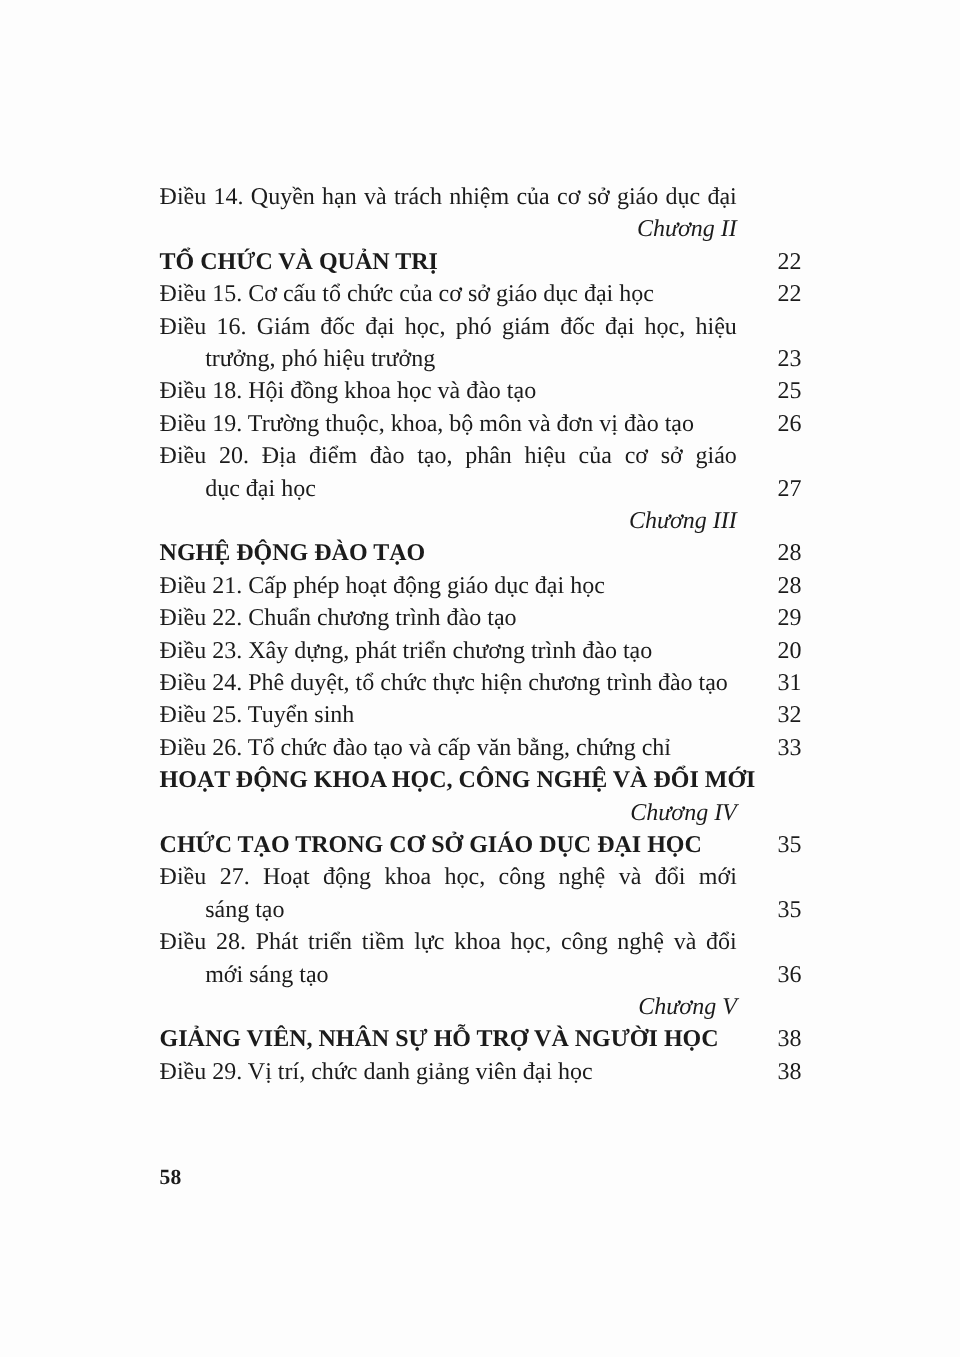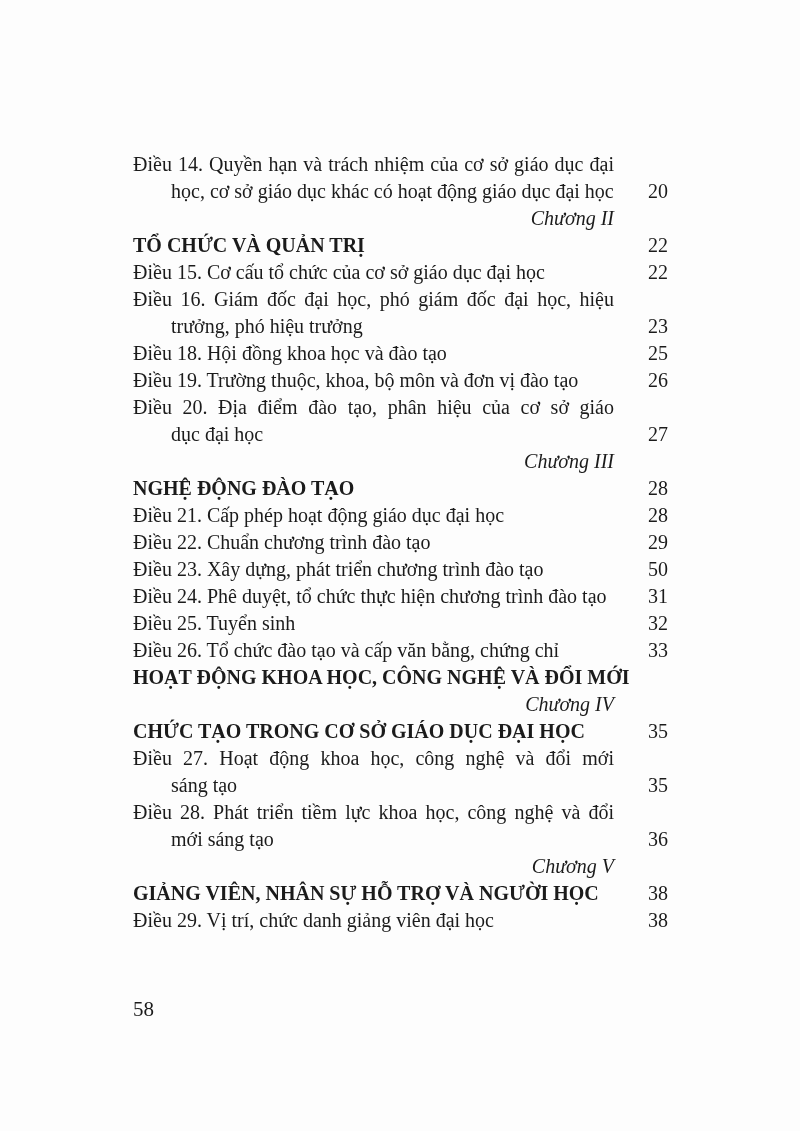--- a/index.html
+++ b/index.html
@@ -63,39 +63,36 @@
     font-style: italic;
   }
   
   .row.chapter-title .txt {
     text-align: left;
     font-weight: bold;
   }
   .footer-page {
     position: absolute;
     left: 133px;
-    top: 996px;
-    font-size: 21px;
+    top: 968px;
+    font-size: 18px;
     line-height: 27px;
+    font-weight: bold;
   }
 </style>
 </head>
 <body>
 
 <div class="page">
   <div class="toc">
 
     <div class="row first">
         <span class="txt">Điều 14. Quyền hạn và trách nhiệm của cơ sở giáo dục đại</span>
         <span class="pg"></span>
       </div>
-    <div class="row cont">
-        <span class="txt">học, cơ sở giáo dục khác có hoạt động giáo dục đại học</span>
-        <span class="pg">20</span>
-      </div>
     <div class="row chapter-label">
         <span class="txt">Chương II</span>
         <span class="pg"></span>
       </div>
     <div class="row chapter-title">
         <span class="txt">TỔ CHỨC VÀ QUẢN TRỊ</span>
         <span class="pg">22</span>
       </div>
     <div class="row">
         <span class="txt">Điều 15. Cơ cấu tổ chức của cơ sở giáo dục đại học</span>
@@ -136,21 +133,21 @@
     <div class="row">
         <span class="txt">Điều 21. Cấp phép hoạt động giáo dục đại học</span>
         <span class="pg">28</span>
       </div>
     <div class="row">
         <span class="txt">Điều 22. Chuẩn chương trình đào tạo</span>
         <span class="pg">29</span>
       </div>
     <div class="row">
         <span class="txt">Điều 23. Xây dựng, phát triển chương trình đào tạo</span>
-        <span class="pg">50</span>
+        <span class="pg">20</span>
       </div>
     <div class="row">
         <span class="txt">Điều 24. Phê duyệt, tổ chức thực hiện chương trình đào tạo</span>
         <span class="pg">31</span>
       </div>
     <div class="row">
         <span class="txt">Điều 25. Tuyển sinh</span>
         <span class="pg">32</span>
       </div>
     <div class="row">

